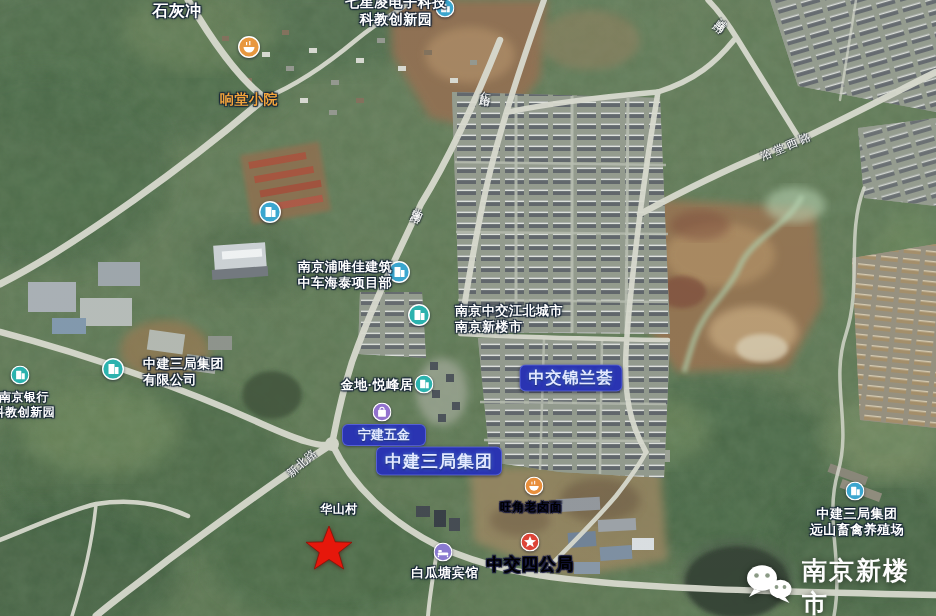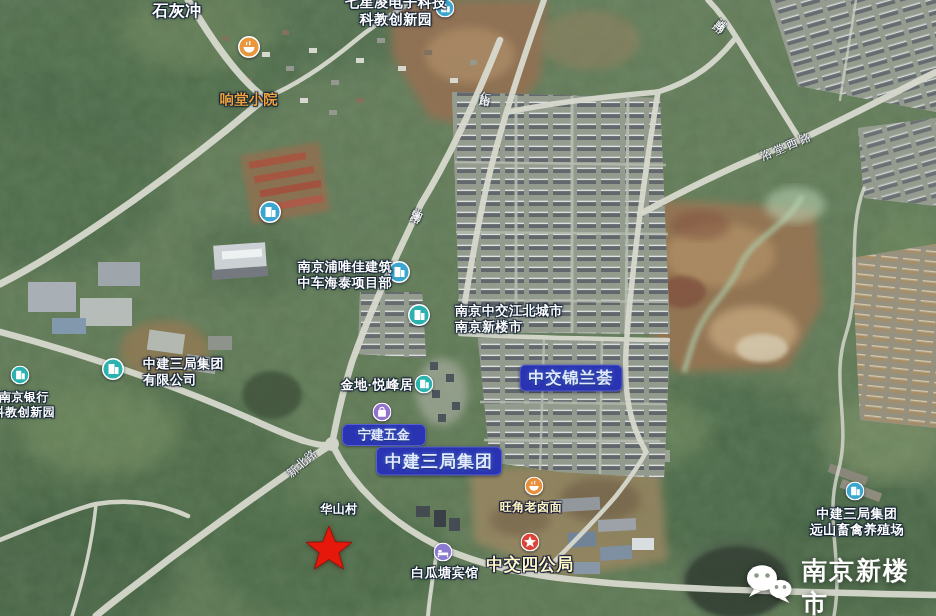--- a/index.html
+++ b/index.html
@@ -14,21 +14,21 @@
     position:absolute;z-index:6;white-space:nowrap;color:#fff;font-weight:bold;
     transform:translate(-50%,-50%);letter-spacing:.5px;
     text-shadow:-1px -1px 1px rgba(18,32,52,.9),1px -1px 1px rgba(18,32,52,.9),
                 -1px 1px 1px rgba(18,32,52,.9),1px 1px 1px rgba(18,32,52,.9),
                 0 0 4px rgba(18,32,52,.65);
   }
   .lbl.align-left{transform:none;text-align:left;}
   .lbl .ln{display:block;}
   .lbl.center2{text-align:center;}
   .orange{color:#f2a43c;}
-  .redorange{color:#fef9c3;text-shadow:-1px -1px 1px rgba(20,22,60,.95),1px -1px 1px rgba(20,22,60,.95),-1px 1px 1px rgba(20,22,60,.95),1px 1px 1px rgba(20,22,60,.95);}
+  .redorange{color:#000000;text-shadow:-1px -1px 1px rgba(20,22,60,.95),1px -1px 1px rgba(20,22,60,.95),-1px 1px 1px rgba(20,22,60,.95),1px 1px 1px rgba(20,22,60,.95);}
   .hl{
     position:absolute;z-index:7;transform:translate(-50%,-50%);white-space:nowrap;
     background:#2a34b2;color:#e3e9ff;font-weight:bold;border-radius:6px;
     padding:2px 8px;border:1px solid rgba(140,150,255,.45);
     text-shadow:0 0 4px rgba(120,200,255,.55),0 1px 2px rgba(0,0,40,.7);
     box-shadow:0 1px 3px rgba(0,0,30,.4);
   }
   .hl.school{background:#2c3cd2;color:#ea2417;text-shadow:0 1px 1px rgba(40,0,0,.45);}
   .road-lbl{
     position:absolute;z-index:5;color:#fff;font-weight:normal;font-size:11px;

